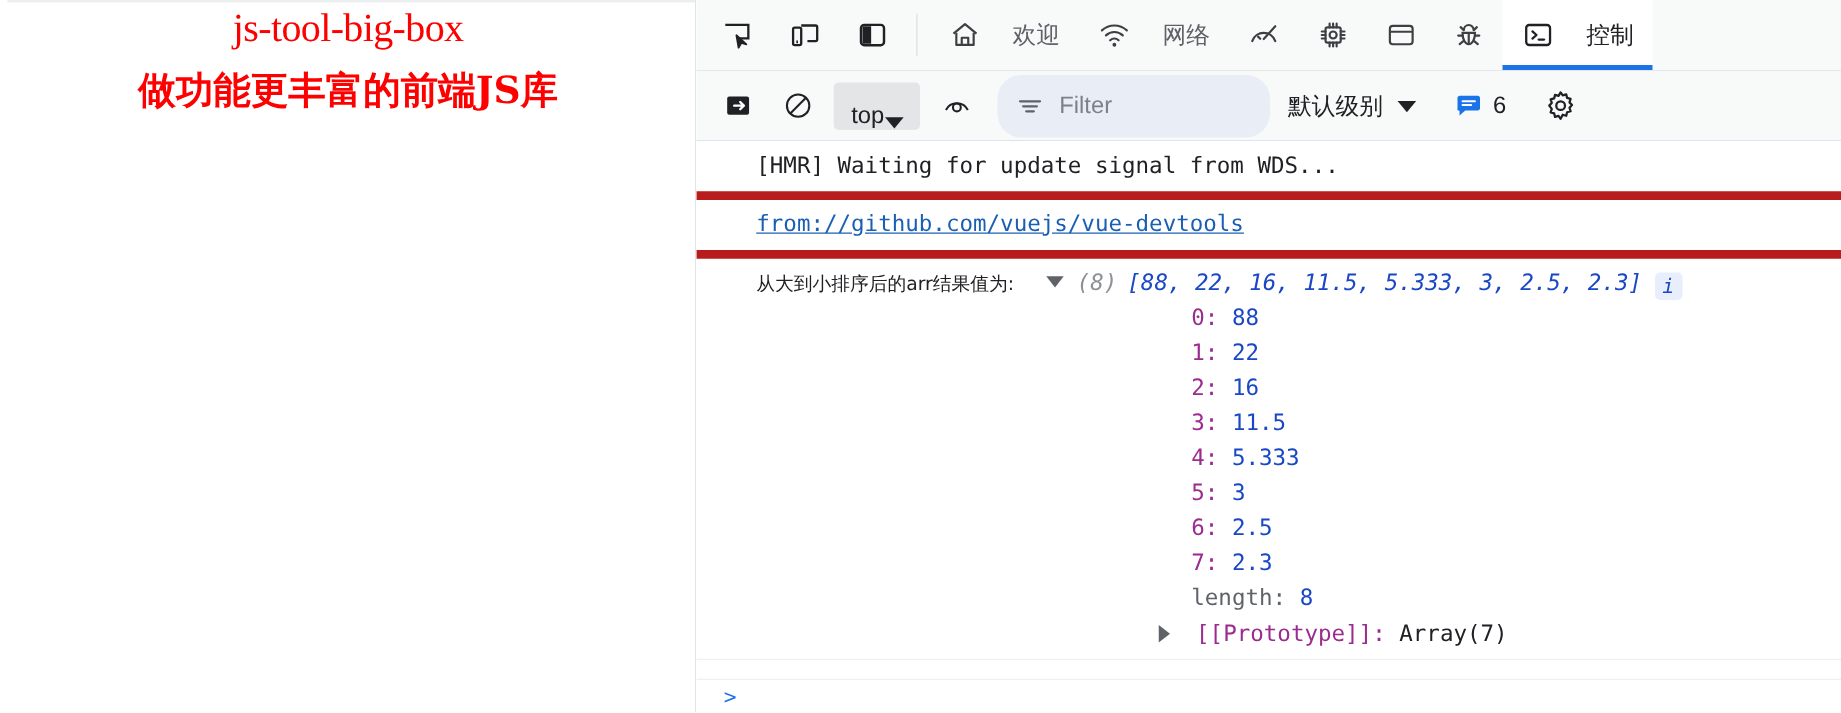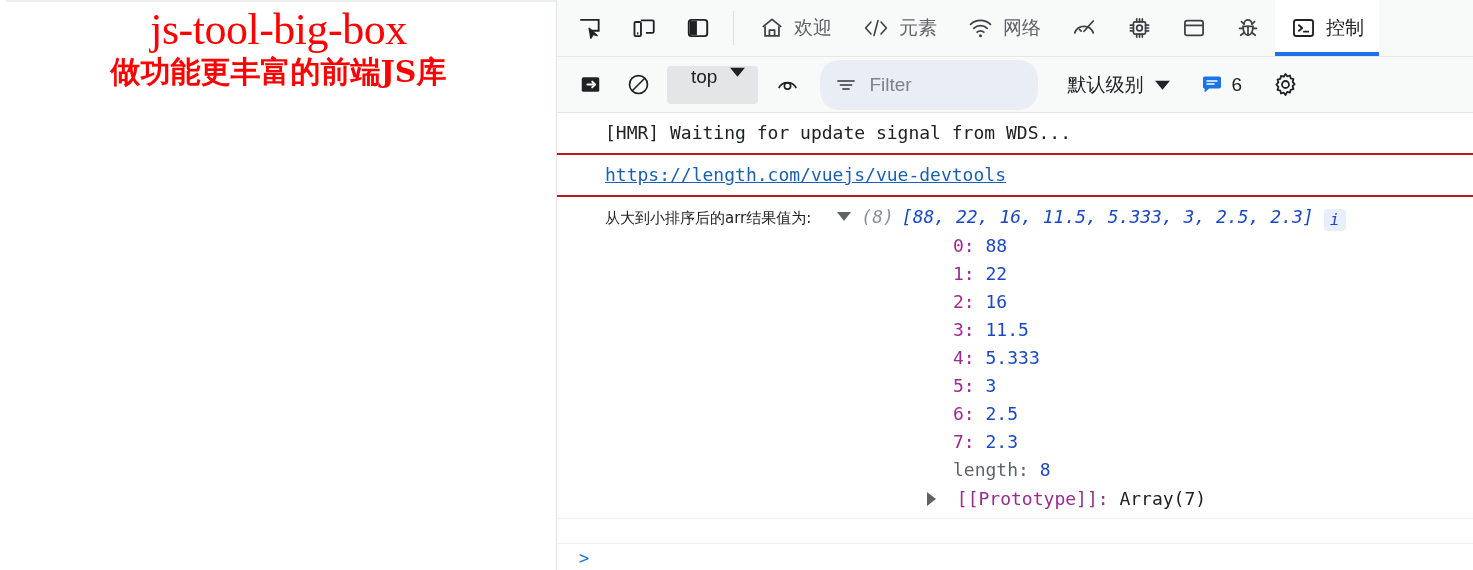--- a/index.html
+++ b/index.html
@@ -39,21 +39,21 @@
     height: 2px;
     background: #eceeef;
   }
   .page-title-main {
     position: absolute;
     left: 0; top: 4px;
     width: 557px;
     text-align: center;
     color: #fe0000;
     font-family: "Liberation Serif", serif;
-    font-size: 44px;
+    font-size: 32px;
     letter-spacing: -0.5px;
     white-space: nowrap;
   }
   .page-title-sub {
     position: absolute;
     left: 2px; top: 52px;
     width: 553px;
     text-align: center;
     color: #fe0000;
     font-family: "DejaVu Serif", serif;
@@ -107,21 +107,21 @@
   .tabs {
     display: flex;
     align-items: stretch;
     height: 100%;
     flex: 1;
     min-width: 0;
   }
   .tab {
     display: flex;
     align-items: center;
-    gap: 9px;
+    gap: 25px;
     padding: 0 15px;
     height: 100%;
     box-sizing: border-box;
     color: #5f6368;
     font-size: 19px;
     white-space: nowrap;
     position: relative;
   }
   .tab .tab-label {
     font-size: 19px;
@@ -148,26 +148,25 @@
     background: #f8f9f9;
     border-bottom: 1px solid #dbe6f5;
     display: flex;
     align-items: center;
     padding-left: 14px;
     box-sizing: border-box;
     gap: 10px;
   }
   .ctx-select {
     display: flex;
-    align-items: flex-start;
-    gap: 12px;
+    align-items: flex-end;
     background: #e4e5e6;
     border-radius: 4px;
     height: 38px;
-    padding: 0 12px 0 24px;
+    padding: 0 12px 0 14px;
     color: #202124;
     font-size: 19px;
   }
   .filter-input {
     display: flex;
     align-items: center;
     gap: 13px;
     background: #e9eef6;
     border-radius: 19px;
     height: 50px;
@@ -179,21 +178,20 @@
   .filter-placeholder {
     color: #7d8288;
     font-size: 19px;
   }
   .level-select {
     display: flex;
     align-items: center;
     gap: 11px;
     color: #202124;
     font-size: 19px;
-    margin-left: 15px;
     height: 38px;
     padding: 0 4px;
   }
   .msg-count {
     display: flex;
     align-items: center;
     gap: 8px;
     margin-left: 16px;
     color: #202124;
     font-size: 19px;
@@ -210,21 +208,21 @@
     position: relative;
     height: 457px;
     background: #ffffff;
     overflow: hidden;
     font-family: "DejaVu Sans Mono", monospace;
     font-size: 18px;
   }
   .msg {
     position: relative;
     padding: 6px 0 6px 48px;
-    border-bottom: 2px solid #b91c1c;
+    border-bottom: 7px solid #b91c1c;
     line-height: 28px;
     color: #202124;
     white-space: nowrap;
   }
   .link {
     color: #1a5fb4;
     text-decoration: underline;
   }
   .msg-obj {
     position: relative;
@@ -364,30 +362,20 @@
           <span>
             <svg width="26" height="26" viewBox="0 0 24 24" fill="none" stroke="#3c4043" stroke-width="1.6" stroke-linejoin="round">
               <path d="M3.5 11L12 4l8.5 7"></path>
               <path d="M5.6 10.3v9h12.8v-9"></path>
               <path d="M9.6 19.3v-5.3h4.8v5.3"></path>
             </svg>
           </span>
           <span class="tab-label">欢迎</span>
         </div>
 
-        <div class="tab">
-          <span>
-            <svg width="28" height="26" viewBox="0 0 28 24" fill="none" stroke="#3c4043" stroke-width="1.6" stroke-linecap="round" stroke-linejoin="round">
-              <path d="M9 6L3.6 12 9 18"></path>
-              <path d="M19 6l5.4 6-5.4 6"></path>
-              <path d="M16 4.5l-4 15"></path>
-            </svg>
-          </span>
-          <span class="tab-label">元素</span>
-        </div>
 
         <div class="tab">
           <span>
             <svg width="27" height="26" viewBox="0 0 24 24" fill="none" stroke="#3c4043" stroke-width="1.6" stroke-linecap="round">
               <path d="M2.8 8.6C5.3 6.3 8.5 5 12 5s6.7 1.3 9.2 3.6"></path>
               <path d="M5.8 12.3c1.7-1.6 3.9-2.5 6.2-2.5s4.5.9 6.2 2.5"></path>
               <path d="M8.9 15.9c.9-.8 2-1.3 3.1-1.3s2.2.5 3.1 1.3"></path>
               <circle cx="12" cy="19.2" r="1.4" fill="#3c4043" stroke="none"></circle>
             </svg>
           </span>
@@ -518,21 +506,21 @@
           </svg>
         </span>
       </div>
     </div>
 
     <div class="console-body">
 
       <div class="msg">[HMR] Waiting for update signal from WDS...</div>
 
       <div class="msg">
-        <a class="link" href="#">https://length.com/vuejs/vue-devtools</a>
+        <a class="link" href="#">from://github.com/vuejs/vue-devtools</a>
       </div>
 
       <div class="msg-obj no-border">
         <div class="obj-head">
           <span class="log-label">从大到小排序后的arr结果值为:</span>
           <span class="tri"></span>
           <span class="count">(8)</span>
           <span class="arr-preview">[88, 22, 16, 11.5, 5.333, 3, 2.5, 2.3]</span>
           <span class="info-badge">i</span>
         </div>

